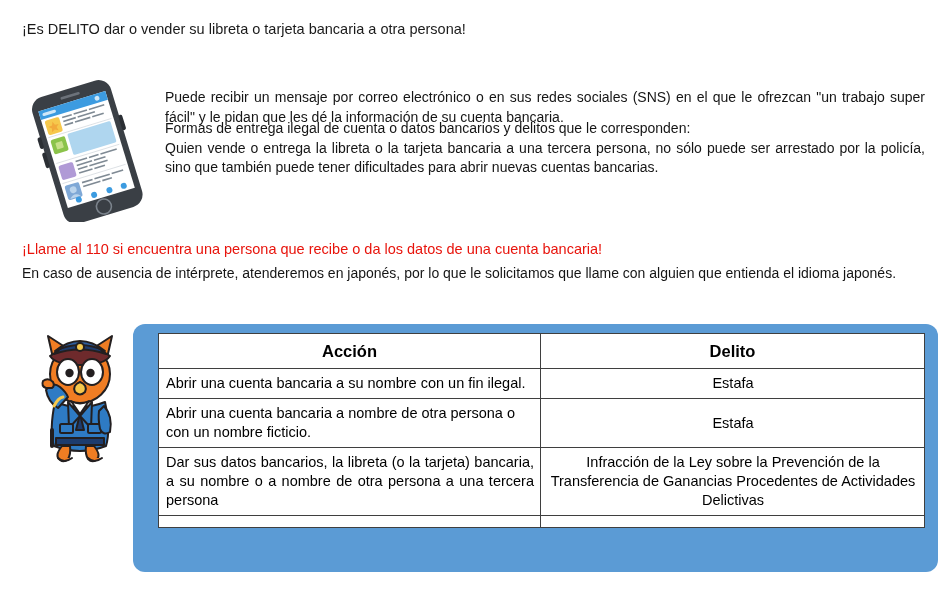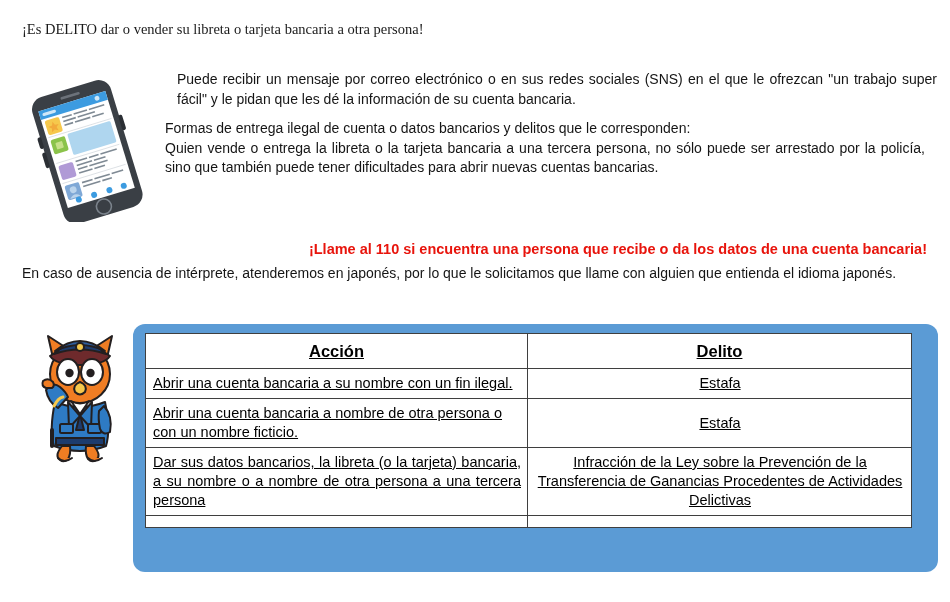--- a/index.html
+++ b/index.html
@@ -18,46 +18,46 @@
 
   
   .headline {
     position: absolute;
     font-family: "Liberation Sans", sans-serif;
     font-size: 14.5px;
     line-height: 18px;
     color: #1a1a1a;
     white-space: nowrap;
   }
-  #line-delito { left: 22px; top: 20px; font-family: Liberation Serif, serif; }
+  #line-delito { left: 22px; top: 20px; }
   #line-prohibido { left: 22px; top: 60px; }
 
   
   .body-text {
     position: absolute;
     font-family: "Liberation Sans Narrow", "Liberation Sans", sans-serif;
     font-size: 14px;
     line-height: 19.5px;
     color: #151515;
     text-align: justify;
     -webkit-hyphens: none;
     hyphens: none;
   }
 
-  #para-sns   { left: 165px; top: 70px;  width: 760px; margin-left: 12px; }
+  #para-sns   { left: 165px; top: 88px;  width: 760px; }
   #para-formas{ left: 165px; top: 119px; width: 760px; }
 
   #para-110 {
     position: absolute;
     left: 22px; top: 240px; width: 905px;
     font-family: "Liberation Sans Narrow", "Liberation Sans", sans-serif;
     font-size: 14.5px;
-    font-weight: bold;
+    font-weight: normal;
     color: #e8140c;
-    text-align: right;
+    text-align: left;
     line-height: 19px;
   }
 
   #para-interprete {
     left: 22px; top: 264px; width: 905px;
   }
 
   
   #phone-wrap {
     position: absolute;
@@ -75,26 +75,25 @@
   
   #table-frame {
     position: absolute;
     left: 133px; top: 324px;
     width: 805px; height: 248px;
     background: #5B9BD5;
     border-radius: 12px;
   }
   #crime-table {
     position: absolute;
-    left: 12px; top: 9px;
+    left: 25px; top: 9px;
     width: 766px;
     border-collapse: collapse;
     background: #0f172a;
     table-layout: fixed;
-    text-decoration: underline;
   }
   #crime-table col.col-accion { width: 382px; }
   #crime-table col.col-delito { width: 384px; }
 
   #crime-table th, #crime-table td {
     border: 1px solid #3f3f3f;
     background: #ffffff;
     vertical-align: middle;
   }
   #crime-table th {

